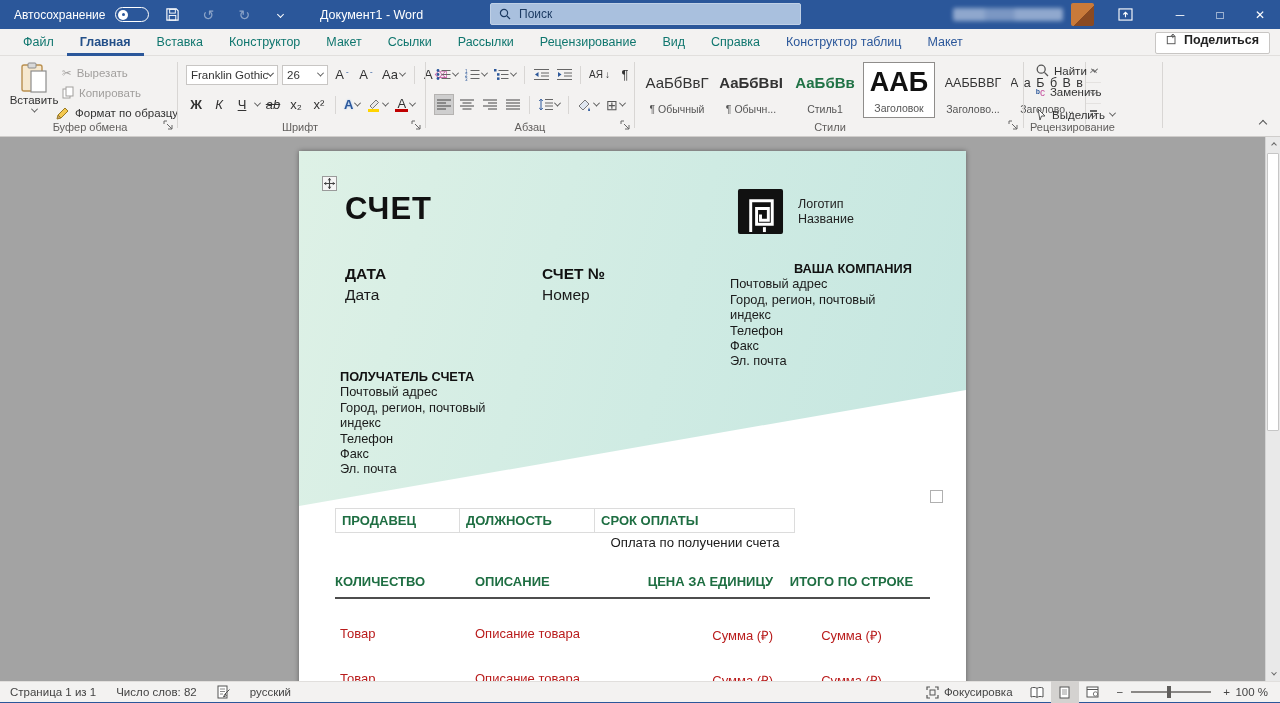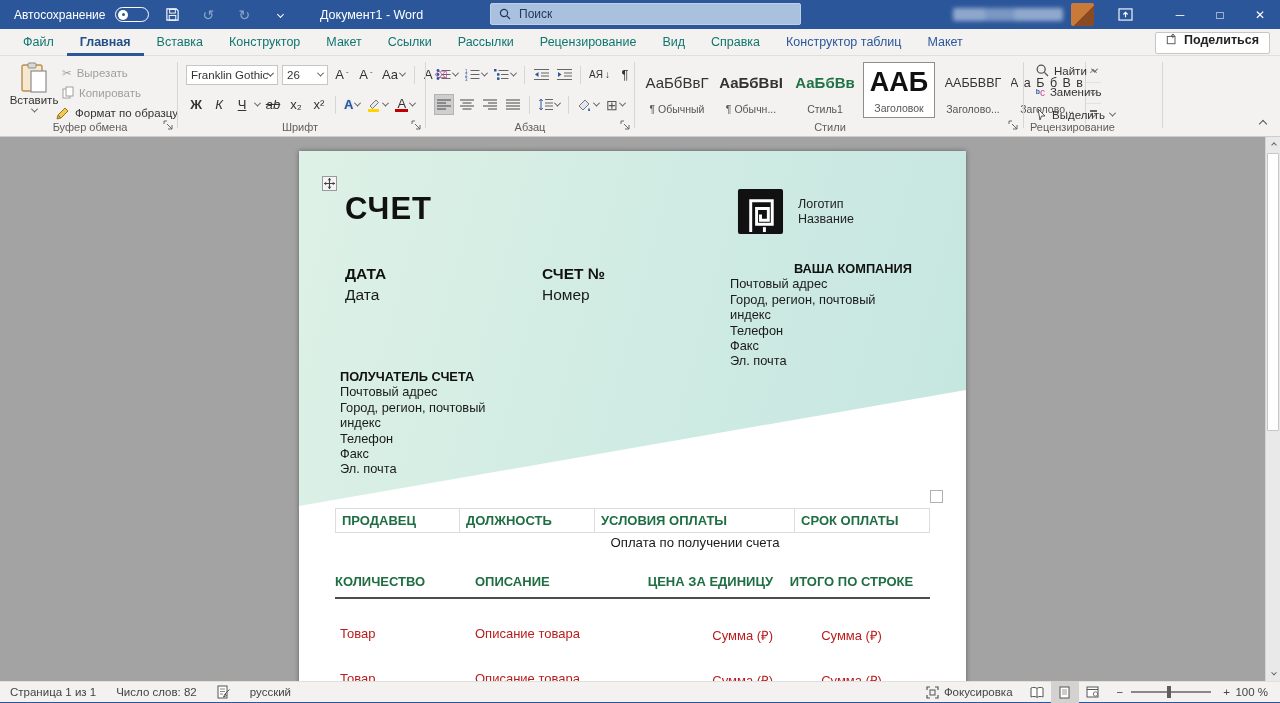--- a/index.html
+++ b/index.html
@@ -506,21 +506,20 @@
           <div>Телефон</div>
           <div>Факс</div>
           <div>Эл. почта</div>
         </div>
 
         <div class="sq-handle"></div>
 
         <div class="t1">
           <div class="cell">ПРОДАВЕЦ</div>
           <div class="cell">ДОЛЖНОСТЬ</div>
-          <div class="cell">УСЛОВИЯ ОПЛАТЫ</div>
           <div class="cell">СРОК ОПЛАТЫ</div>
         </div>
         <div class="t1-val">Оплата по получении счета</div>
 
         <div class="t2">
           <div class="t2-head">
             <span class="c1">КОЛИЧЕСТВО</span>
             <span class="c2">ОПИСАНИЕ</span>
             <span class="c3">ЦЕНА ЗА ЕДИНИЦУ</span>
             <span class="c4">ИТОГО ПО СТРОКЕ</span>

